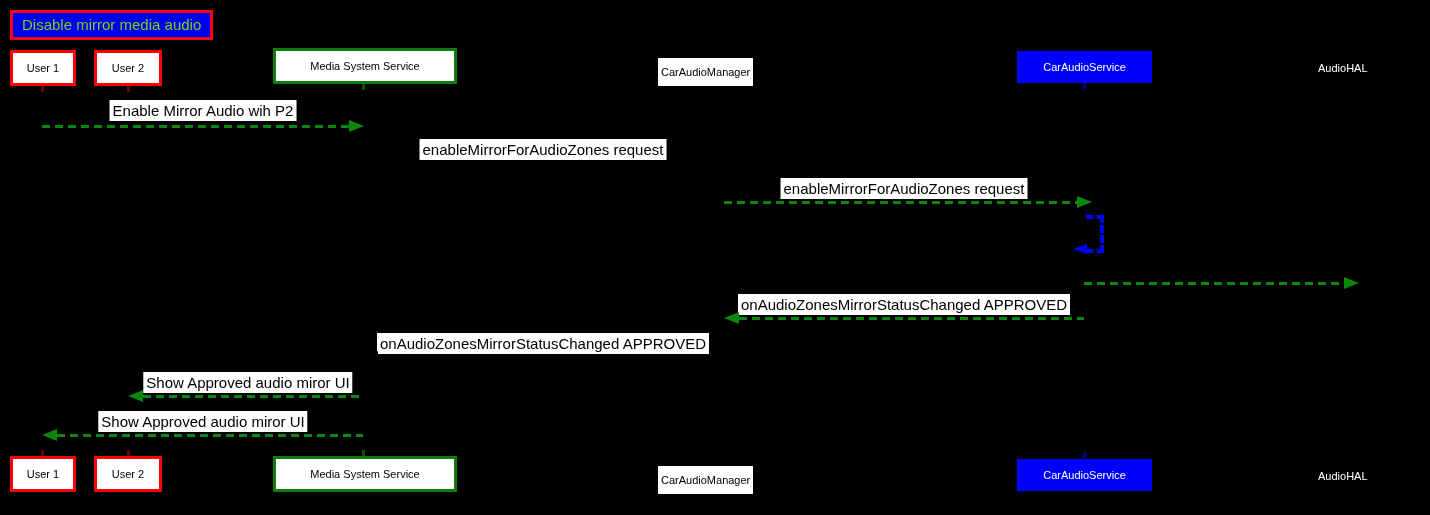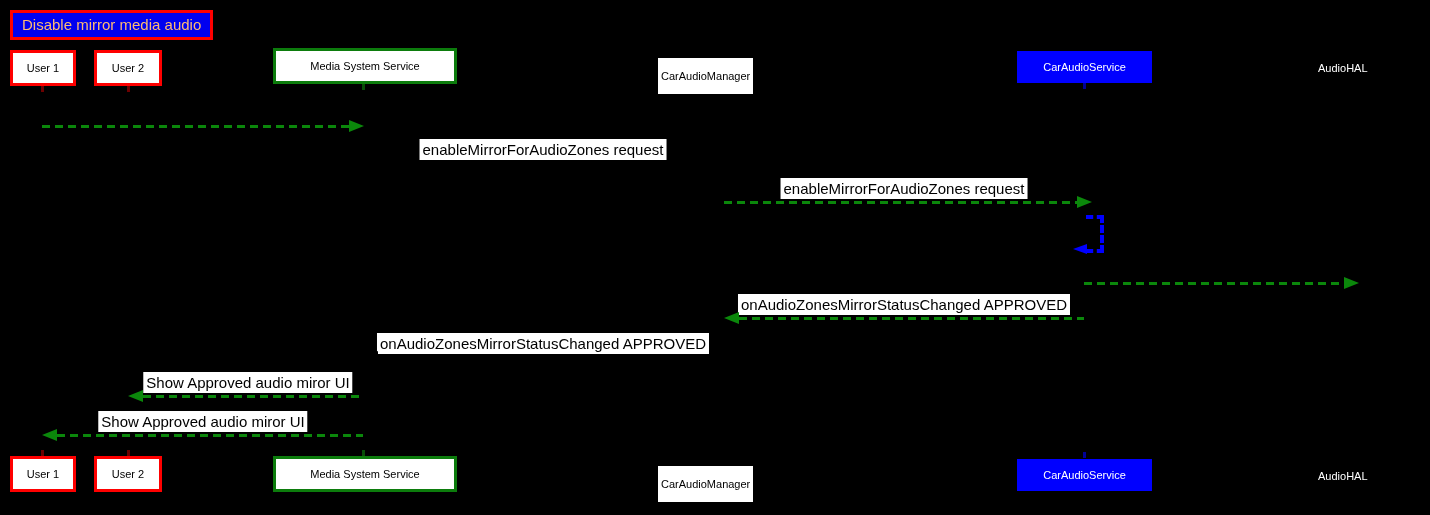--- a/index.html
+++ b/index.html
@@ -18,31 +18,31 @@
     box-sizing: border-box;
     display: flex;
     align-items: center;
     justify-content: center;
     font-size: 11px;
     white-space: nowrap;
   }
   .box-red   { background: #fff; border: 3px solid #ff0000; color: #000; }
   .box-green { background: #fff; border: 3px solid #0c7c0c; color: #000; }
   .box-blue  { background: #0000ff; color: #fff; }
-  .label-white { background: #fff; color: #000; padding: 0 3px; height: 36px; }
+  .label-white { background: #fff; color: #000; padding: 0 3px; height: 28px; }
   .label-plain { color: #fff; background: transparent; }
 
   
   .title-box {
     position: absolute;
     left: 10px; top: 10px;
     box-sizing: border-box;
     background: #0000f0;
     border: 3px solid #ff0000;
-    color: #fdba74;
+    color: #84cc16;
     font-size: 15px;
     padding: 3px 9px 4px 9px;
     white-space: nowrap;
   }
 
   
   .lifeline {
     position: absolute;
     top: 88px;
     width: 1px;
@@ -120,20 +120,21 @@
   <div class="stub stub-green" style="left:362px;top:450px"></div>
   <div class="stub stub-blue" style="left:1083px;top:452px"></div>
 
   <div class="pbox box-red" style="left:10px;top:50px;width:66px;height:36px">User 1</div>
   <div class="pbox box-red" style="left:94px;top:50px;width:68px;height:36px">User 2</div>
   <div class="pbox box-green" style="left:273px;top:48px;width:184px;height:36px">Media System Service</div>
   <div class="pbox label-white" style="left:658px;top:58px">CarAudioManager</div>
   <div class="pbox box-blue" style="left:1017px;top:51px;width:135px;height:32px">CarAudioService</div>
   <div class="pbox label-plain" style="left:1318px;top:58px;height:20px">AudioHAL</div>
 
+  <div class="msg-label" style="left:203px;top:100px">Enable Mirror Audio wih P2</div>
   <div class="dash-line dash-green" style="left:42px;top:125px;width:307px"></div>
   <div class="head head-right-green" style="left:349px;top:120px"></div>
 
   <div class="msg-label" style="left:543px;top:139px">enableMirrorForAudioZones request</div>
   <div class="dash-line dash-black" style="left:363px;top:162px;width:346px"></div>
   <div class="head head-right-black" style="left:709px;top:157px"></div>
 
   <div class="msg-label" style="left:904px;top:178px">enableMirrorForAudioZones request</div>
   <div class="dash-line dash-green" style="left:724px;top:201px;width:353px"></div>
   <div class="head head-right-green" style="left:1077px;top:196px"></div>

